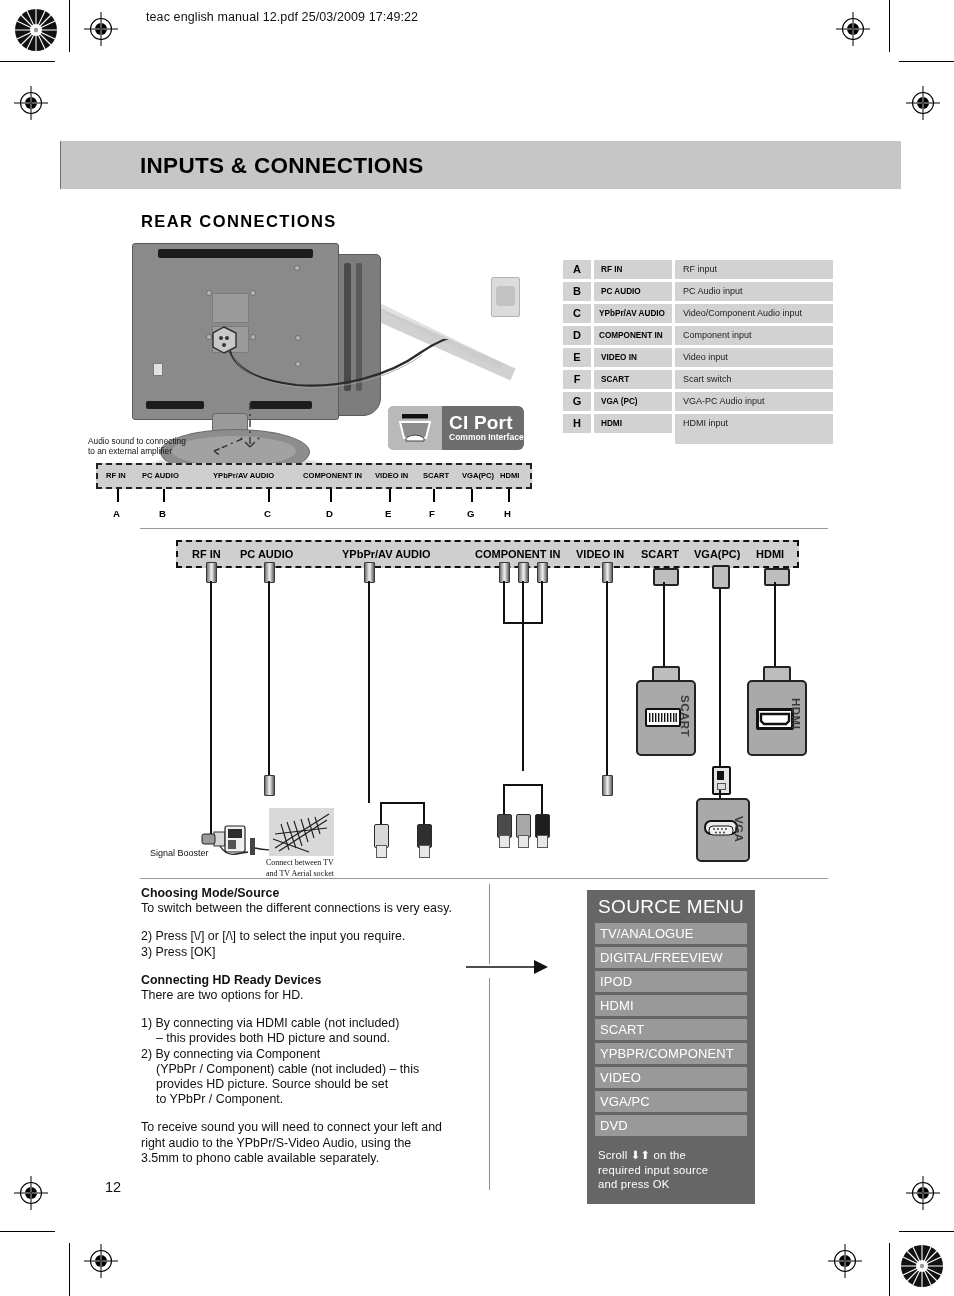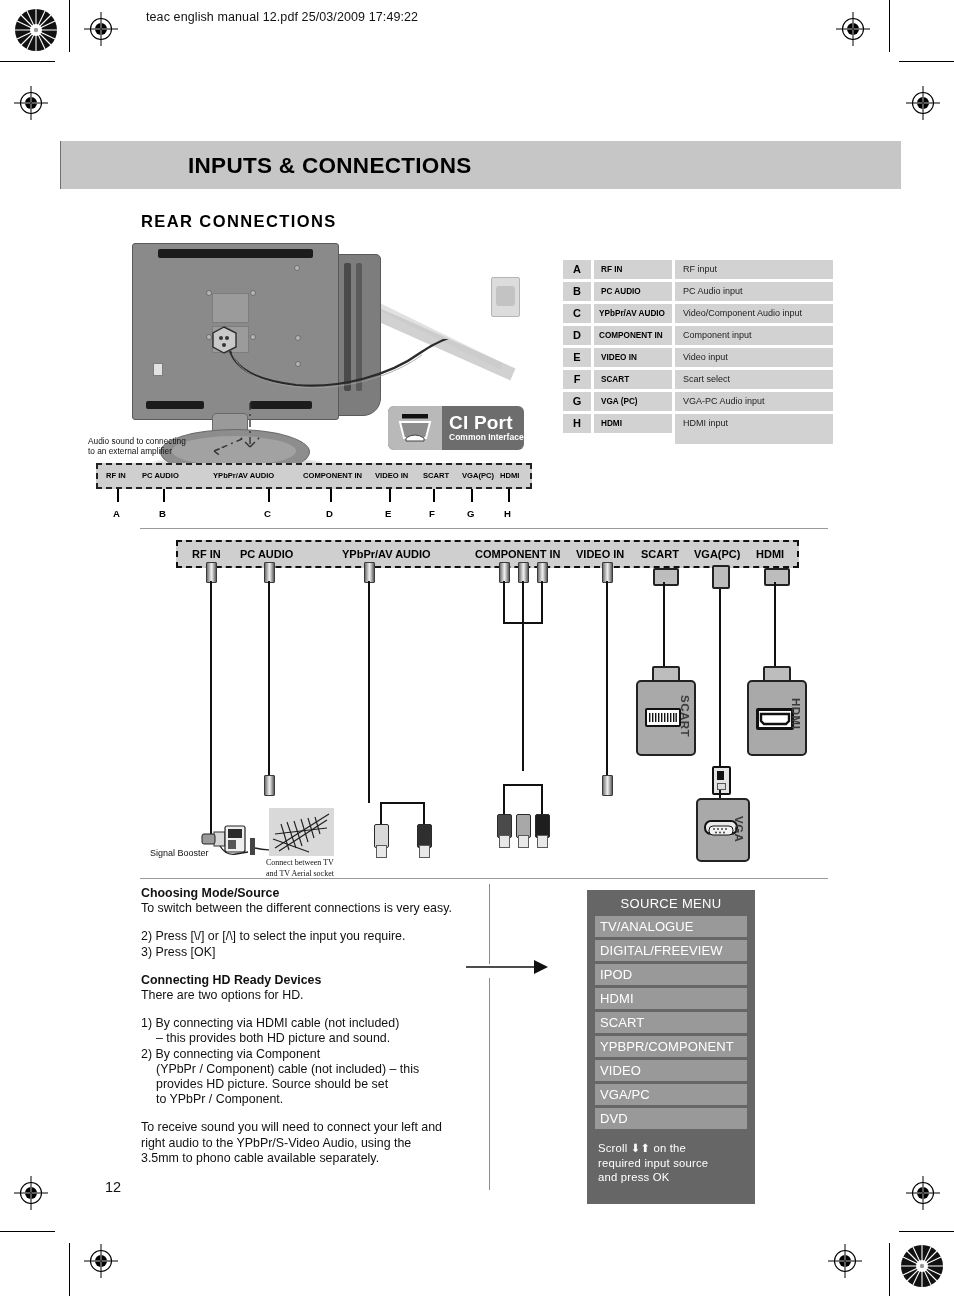--- a/index.html
+++ b/index.html
@@ -11,21 +11,21 @@
   .regmark svg{display:block;}
   .rosette{position:absolute;width:44px;height:44px;border-radius:50%;}
   .croprule{position:absolute;background:#000;}
 
   
   .pdfline{position:absolute;left:146px;top:10px;font-size:12.5px;color:#111;
            letter-spacing:.1px;white-space:nowrap;}
   .chapter-band{position:absolute;left:60px;top:141px;width:841px;height:48px;
       background:#c6c6c6;}
   .chapter-title{position:absolute;left:140px;top:153px;font-size:22.5px;font-weight:bold;
-      letter-spacing:.3px;margin-left:48px;}
+      letter-spacing:.3px;}
   .section-title{position:absolute;left:141px;top:212px;font-size:16.5px;font-weight:bold;
       letter-spacing:1.4px;}
 
   
   .tvwrap{position:absolute;left:132px;top:243px;width:400px;height:215px;}
   .tv-body{position:absolute;left:0;top:0;width:205px;height:175px;background:#8a8a8a;
      border:1px solid #5a5a5a;border-radius:3px;}
   .tv-side{position:absolute;left:204px;top:11px;width:43px;height:160px;background:#7d7d7d;
      border:1px solid #5a5a5a;border-radius:0 5px 18px 0;}
   .tv-vent{position:absolute;background:#1c1c1c;border-radius:2px;}
@@ -93,21 +93,21 @@
      line-height:15.2px;color:#111;}
   .body-col p{margin:0;}
   .body-col .bold{font-weight:bold;}
   .spacer{height:13px;}
   .indent{padding-left:15px;}
   .pagenum{position:absolute;left:105px;top:1179px;font-size:14.5px;color:#111;}
   .arrow{position:absolute;}
 
   
   .srcmenu{position:absolute;left:587px;top:890px;width:168px;height:314px;background:#666;}
-  .src-title{text-align:center;color:#fff;font-size:13px;padding:6px 0 5px;letter-spacing:.3px;}
+  .src-title{text-align:center;color:#fff;font-size:19px;padding:6px 0 5px;letter-spacing:.3px;}
   .src-item{height:21px;margin:0 8px 3px;background:#999;color:#fff;font-size:13px;
      line-height:21px;padding-left:5px;box-sizing:border-box;letter-spacing:.1px;}
   .src-foot{color:#fff;font-size:11.3px;line-height:14.5px;padding:9px 10px 0 11px;
      letter-spacing:.2px;}
 </style>
 </head>
 <body>
 
 <div class="rosette" style="left:14px;top:8px;">
   <svg width="44" height="44" viewBox="0 0 44 44">
@@ -335,21 +335,21 @@
     <div style="flex:1;height:19px;background:#d2d2d2;font-size:9px;line-height:19px;padding-left:8px;box-sizing:border-box;color:#222;">Component input</div>
   </div>
   <div style="display:flex;gap:3px;margin-bottom:3px;">
     <div style="width:28px;height:19px;background:#d2d2d2;font-size:11px;font-weight:bold;text-align:center;line-height:19px;">E</div>
     <div style="width:78px;height:19px;background:#d2d2d2;font-size:8.2px;font-weight:bold;line-height:19px;padding-left:7px;box-sizing:border-box;">VIDEO IN</div>
     <div style="flex:1;height:19px;background:#d2d2d2;font-size:9px;line-height:19px;padding-left:8px;box-sizing:border-box;color:#222;">Video input</div>
   </div>
   <div style="display:flex;gap:3px;margin-bottom:3px;">
     <div style="width:28px;height:19px;background:#d2d2d2;font-size:11px;font-weight:bold;text-align:center;line-height:19px;">F</div>
     <div style="width:78px;height:19px;background:#d2d2d2;font-size:8.2px;font-weight:bold;line-height:19px;padding-left:7px;box-sizing:border-box;">SCART</div>
-    <div style="flex:1;height:19px;background:#d2d2d2;font-size:9px;line-height:19px;padding-left:8px;box-sizing:border-box;color:#222;">Scart select</div>
+    <div style="flex:1;height:19px;background:#d2d2d2;font-size:9px;line-height:19px;padding-left:8px;box-sizing:border-box;color:#222;">Scart switch</div>
   </div>
   <div style="display:flex;gap:3px;margin-bottom:3px;">
     <div style="width:28px;height:19px;background:#d2d2d2;font-size:11px;font-weight:bold;text-align:center;line-height:19px;">G</div>
     <div style="width:78px;height:19px;background:#d2d2d2;font-size:8.2px;font-weight:bold;line-height:19px;padding-left:7px;box-sizing:border-box;">VGA (PC)</div>
     <div style="flex:1;height:19px;background:#d2d2d2;font-size:9px;line-height:19px;padding-left:8px;box-sizing:border-box;color:#222;">VGA-PC Audio input</div>
   </div>
   <div style="display:flex;gap:3px;">
     <div style="width:28px;height:19px;background:#d2d2d2;font-size:11px;font-weight:bold;text-align:center;line-height:19px;">H</div>
     <div style="width:78px;height:19px;background:#d2d2d2;font-size:8.2px;font-weight:bold;line-height:19px;padding-left:7px;box-sizing:border-box;">HDMI</div>
     <div style="flex:1;height:30px;background:#d2d2d2;font-size:9px;line-height:19px;padding-left:8px;box-sizing:border-box;color:#222;">HDMI input</div>

